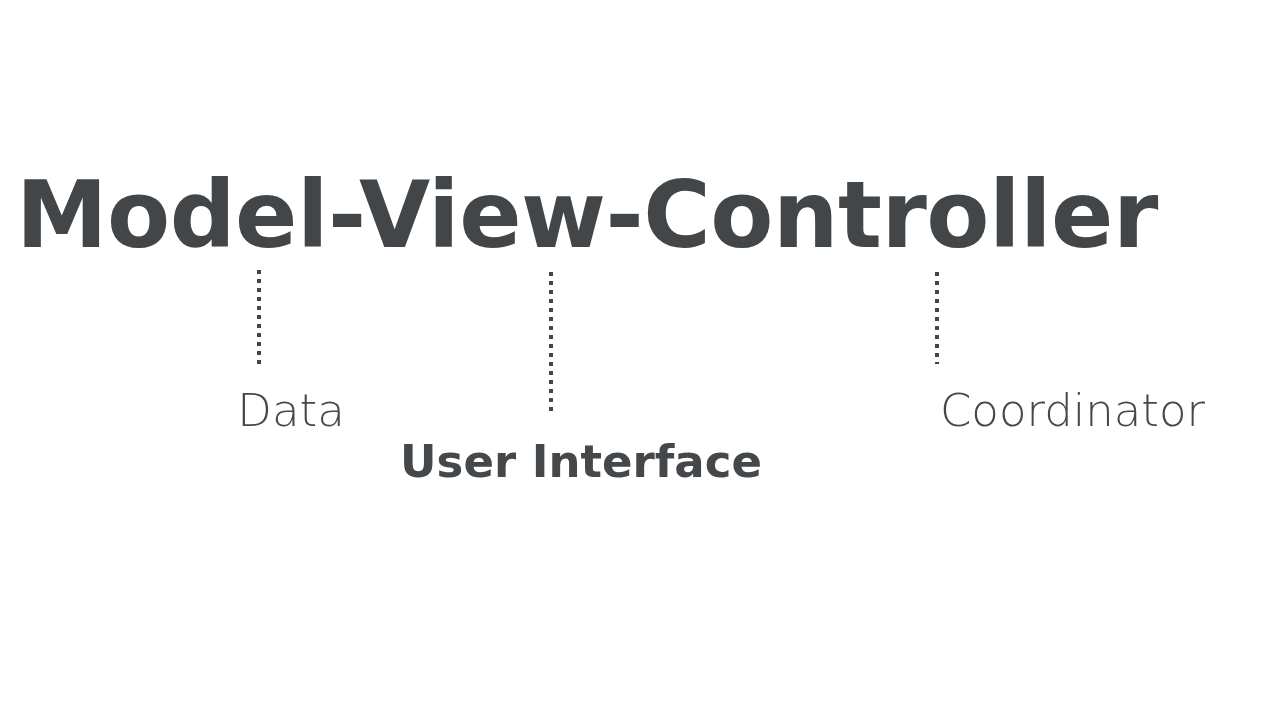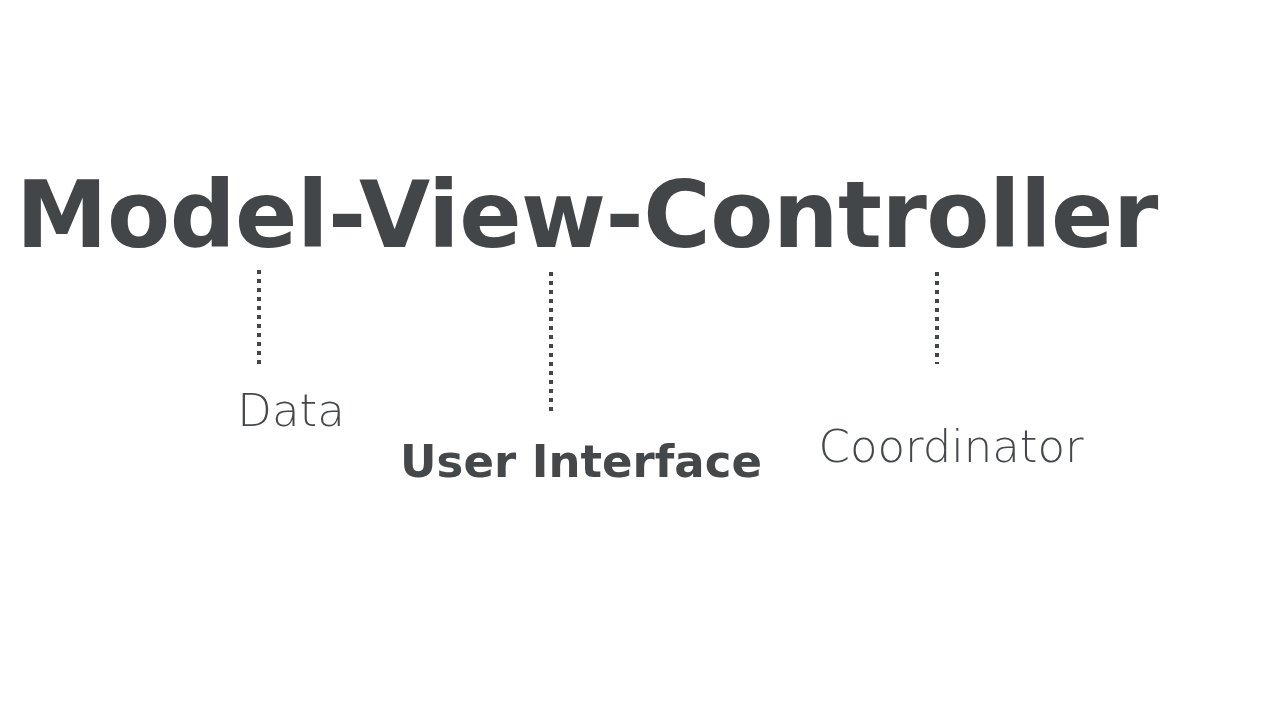--- a/index.html
+++ b/index.html
@@ -84,22 +84,21 @@
     left: 0;
     top: 436px;
     width: 1092px;
     text-align: center;
     font-weight: bold;
   }
   .label-coordinator {
     left: 662px;
     top: 385px;
     width: 508px;
-    text-align: center;
-    margin-top: 36px;
+    text-align: right;
   }
 </style>
 </head>
 <body>
 
 <div id="slide">
 
   <div class="title">Model-View-Controller</div>
 
   <div class="leader leader-model"></div>

